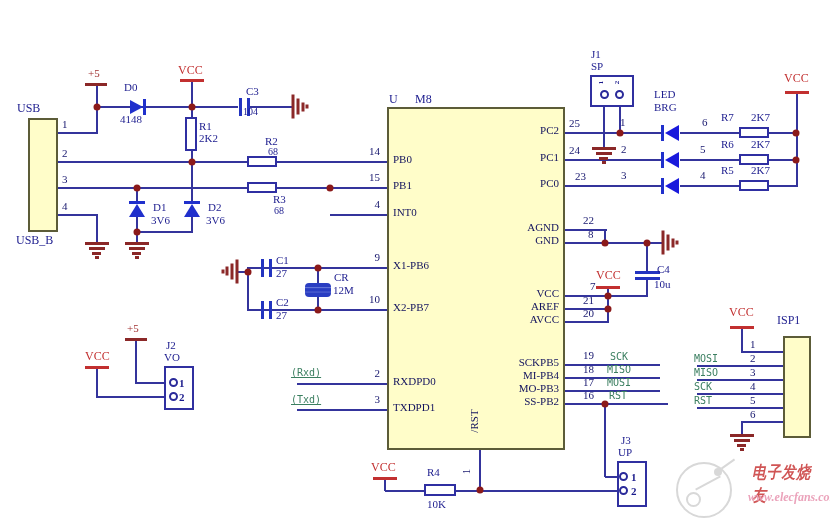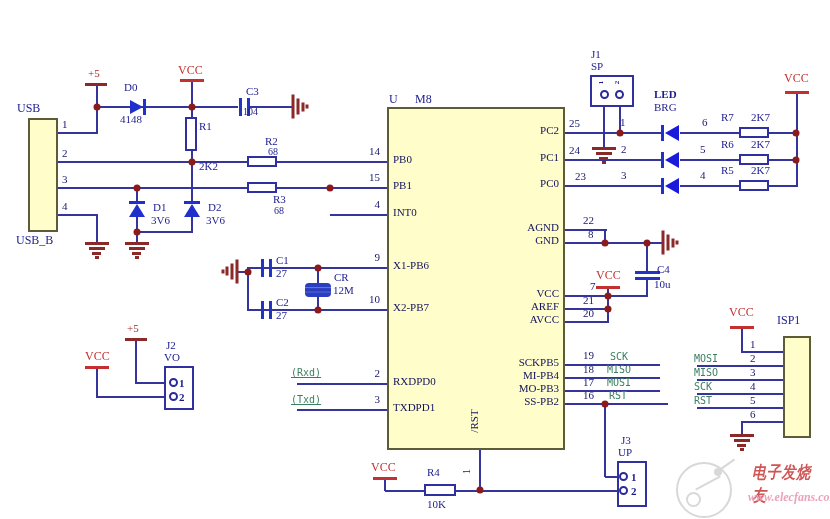--- a/index.html
+++ b/index.html
@@ -60,21 +60,21 @@
   <div class="pwr" style="left:178px;top:64px;">VCC</div>
   <div class="pbar" style="left:180px;top:79px;width:24px;"></div>
 
   <div class="lbl" style="left:124px;top:82px;">D0</div>
   <div class="tri-r" style="left:130px;top:100px;"></div>
   <div class="dbar" style="left:143px;top:99px;width:3px;height:16px;"></div>
   <div class="lbl" style="left:120px;top:114px;">4148</div>
 
   <div class="res" style="left:185px;top:117px;width:12px;height:34px;"></div>
   <div class="lbl" style="left:199px;top:121px;">R1</div>
-  <div class="lbl" style="left:199px;top:133px;margin-top:28px;">2K2</div>
+  <div class="lbl" style="left:199px;top:133px;">2K2</div>
 
   <div class="lbl" style="left:246px;top:86px;">C3</div>
   <div class="platev" style="left:239px;top:98px;"></div>
   <div class="platev" style="left:247px;top:98px;"></div>
   <div class="lbl" style="left:243px;top:107px;font-size:10px;">104</div>
 
   <div class="lbl" style="left:265px;top:136px;">R2</div>
   <div class="lbl" style="left:268px;top:147px;font-size:10px;">68</div>
   <div class="res" style="left:247px;top:156px;width:30px;height:11px;"></div>
   <div class="res" style="left:247px;top:182px;width:30px;height:11px;"></div>
@@ -160,21 +160,21 @@
   <div class="net" style="left:609px;top:391px;">RST</div>
 
   <div class="lbl" style="left:591px;top:49px;">J1</div>
   <div class="lbl" style="left:591px;top:61px;">SP</div>
   <div class="cbox" style="left:590px;top:75px;width:44px;height:32px;"></div>
   <div class="cpin rot90" style="left:600px;top:79px;font-size:7px;">1</div>
   <div class="cpin rot90" style="left:616px;top:79px;font-size:7px;">2</div>
   <div class="circ" style="left:600px;top:90px;"></div>
   <div class="circ" style="left:615px;top:90px;"></div>
 
-  <div class="lbl" style="left:654px;top:89px;font-weight:bold;">LED</div>
+  <div class="lbl" style="left:654px;top:89px;">LED</div>
   <div class="lbl" style="left:654px;top:102px;">BRG</div>
 
   <div class="pnum" style="left:620px;top:117px;">1</div>
   <div class="dbar" style="left:661px;top:125px;width:3px;height:16px;"></div>
   <div class="tri-l" style="left:665px;top:125px;"></div>
   <div class="pnum" style="left:702px;top:117px;">6</div>
   <div class="lbl" style="left:721px;top:112px;">R7</div>
   <div class="lbl" style="left:751px;top:112px;">2K7</div>
   <div class="res" style="left:739px;top:127px;width:30px;height:11px;"></div>
 

